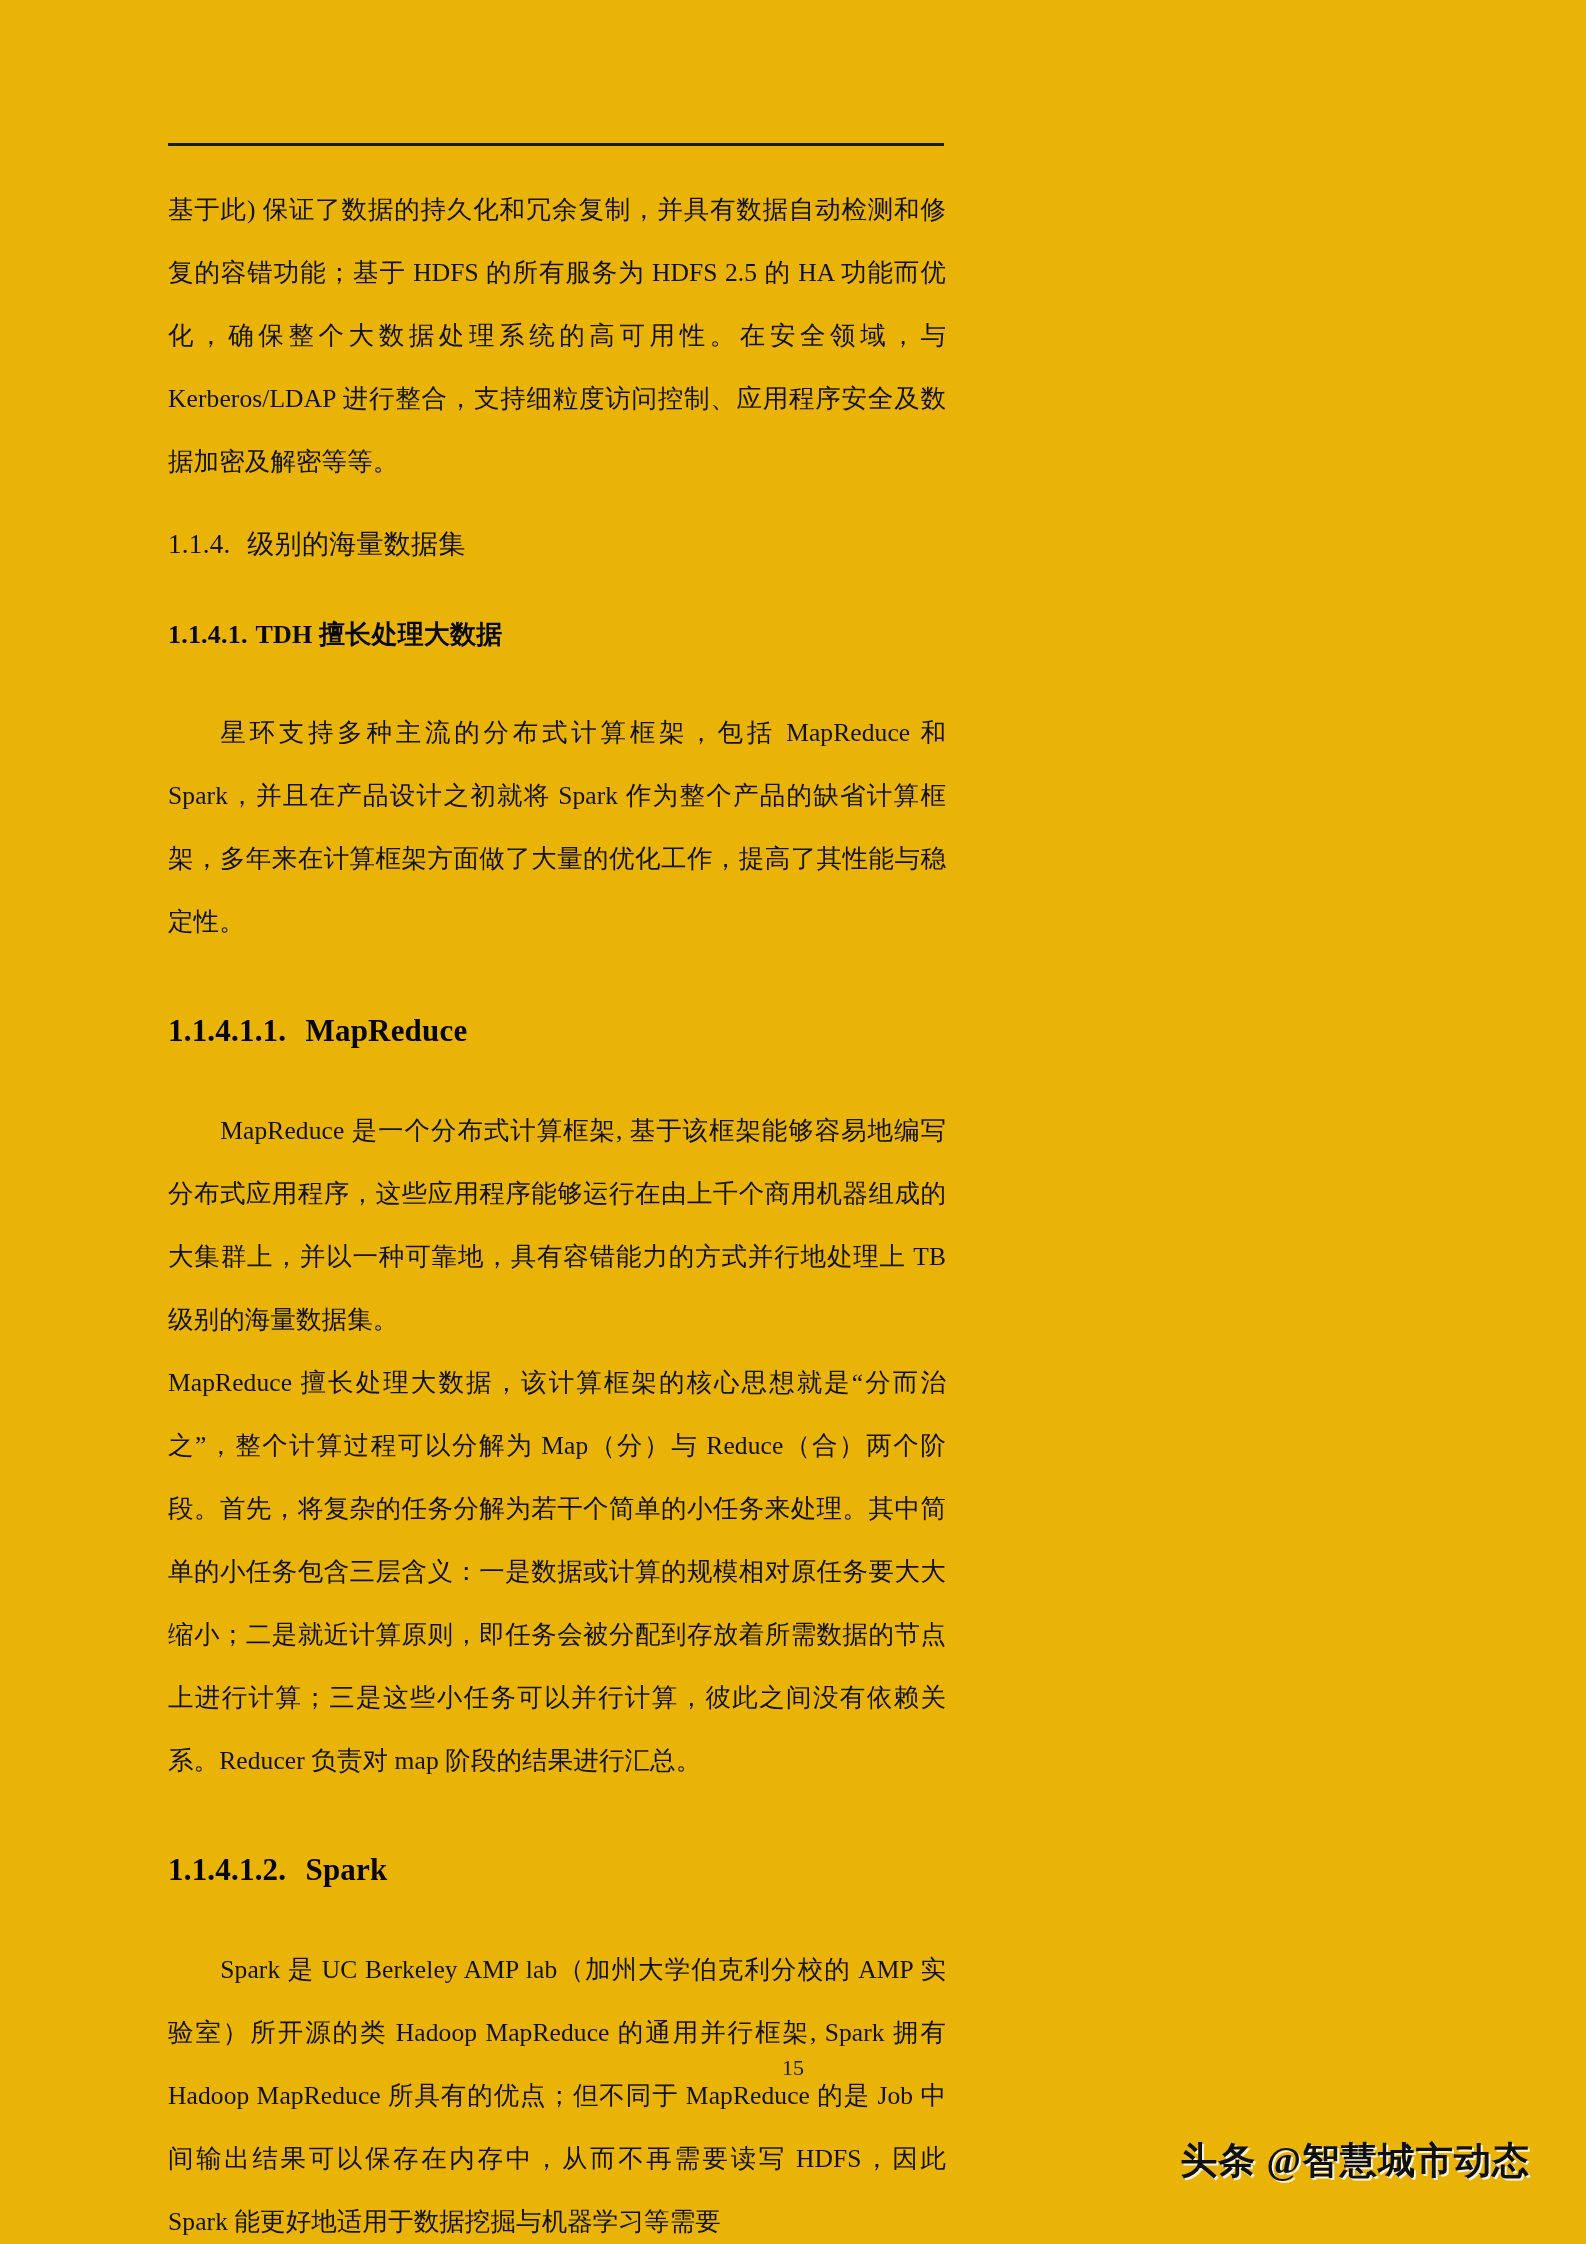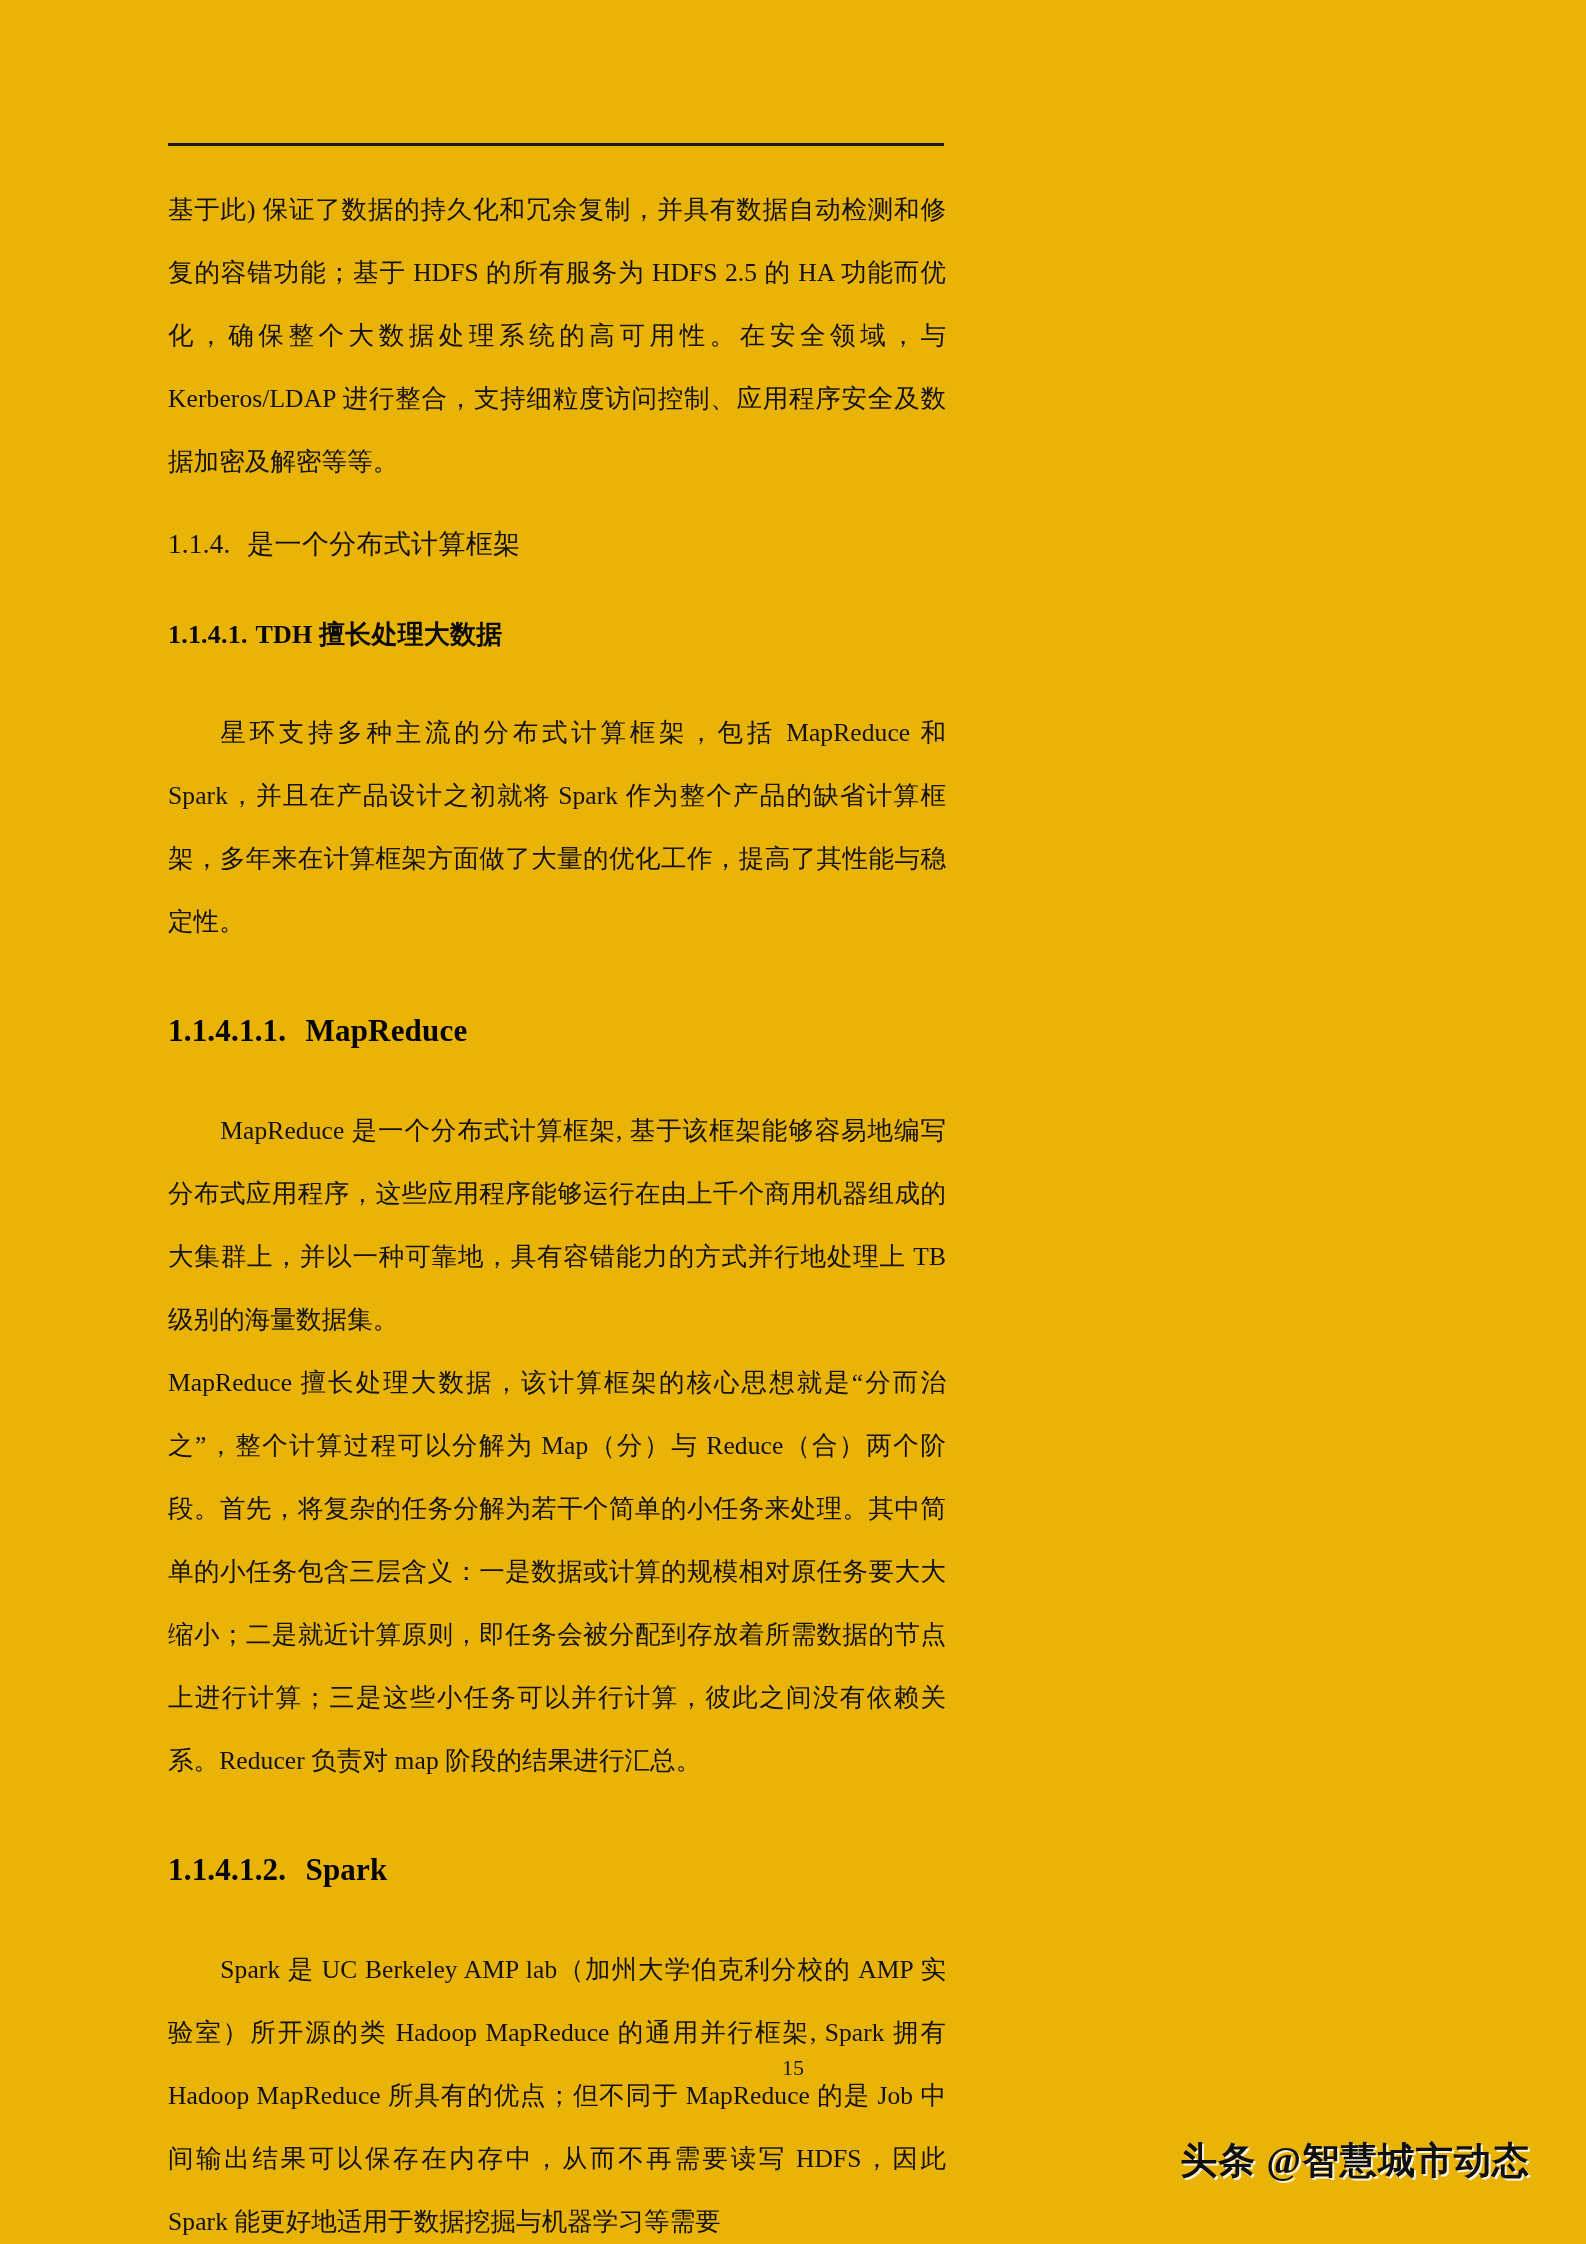--- a/index.html
+++ b/index.html
@@ -121,21 +121,21 @@
 
   <div class="header-rule"></div>
 
   <div class="content">
 
     <p class="body">基于此) 保证了数据的持久化和冗余复制，并具有数据自动检测和修复的容错功能；基于 HDFS 的所有服务为 HDFS 2.5 的 HA 功能而优化，确保整个大数据处理系统的高可用性。在安全领域，与 Kerberos/LDAP 进行整合，支持细粒度访问控制、应用程序安全及数据加密及解密等等。</p>
 
     <div class="gap-md"></div>
 
     <h3 class="h-l3">
-      <span>1.1.4.</span><span class="num-gap-wide"></span><span>是一个分布式计算框架</span>
+      <span>1.1.4.</span><span class="num-gap-wide"></span><span>级别的海量数据集</span>
     </h3>
 
     <div class="gap-lg"></div>
 
     <h4 class="h-l4">
       <span>1.1.4.1.</span><span class="num-gap"></span><span>TDH 擅长处理大数据</span>
     </h4>
 
     <div class="gap-lg"></div>
 

